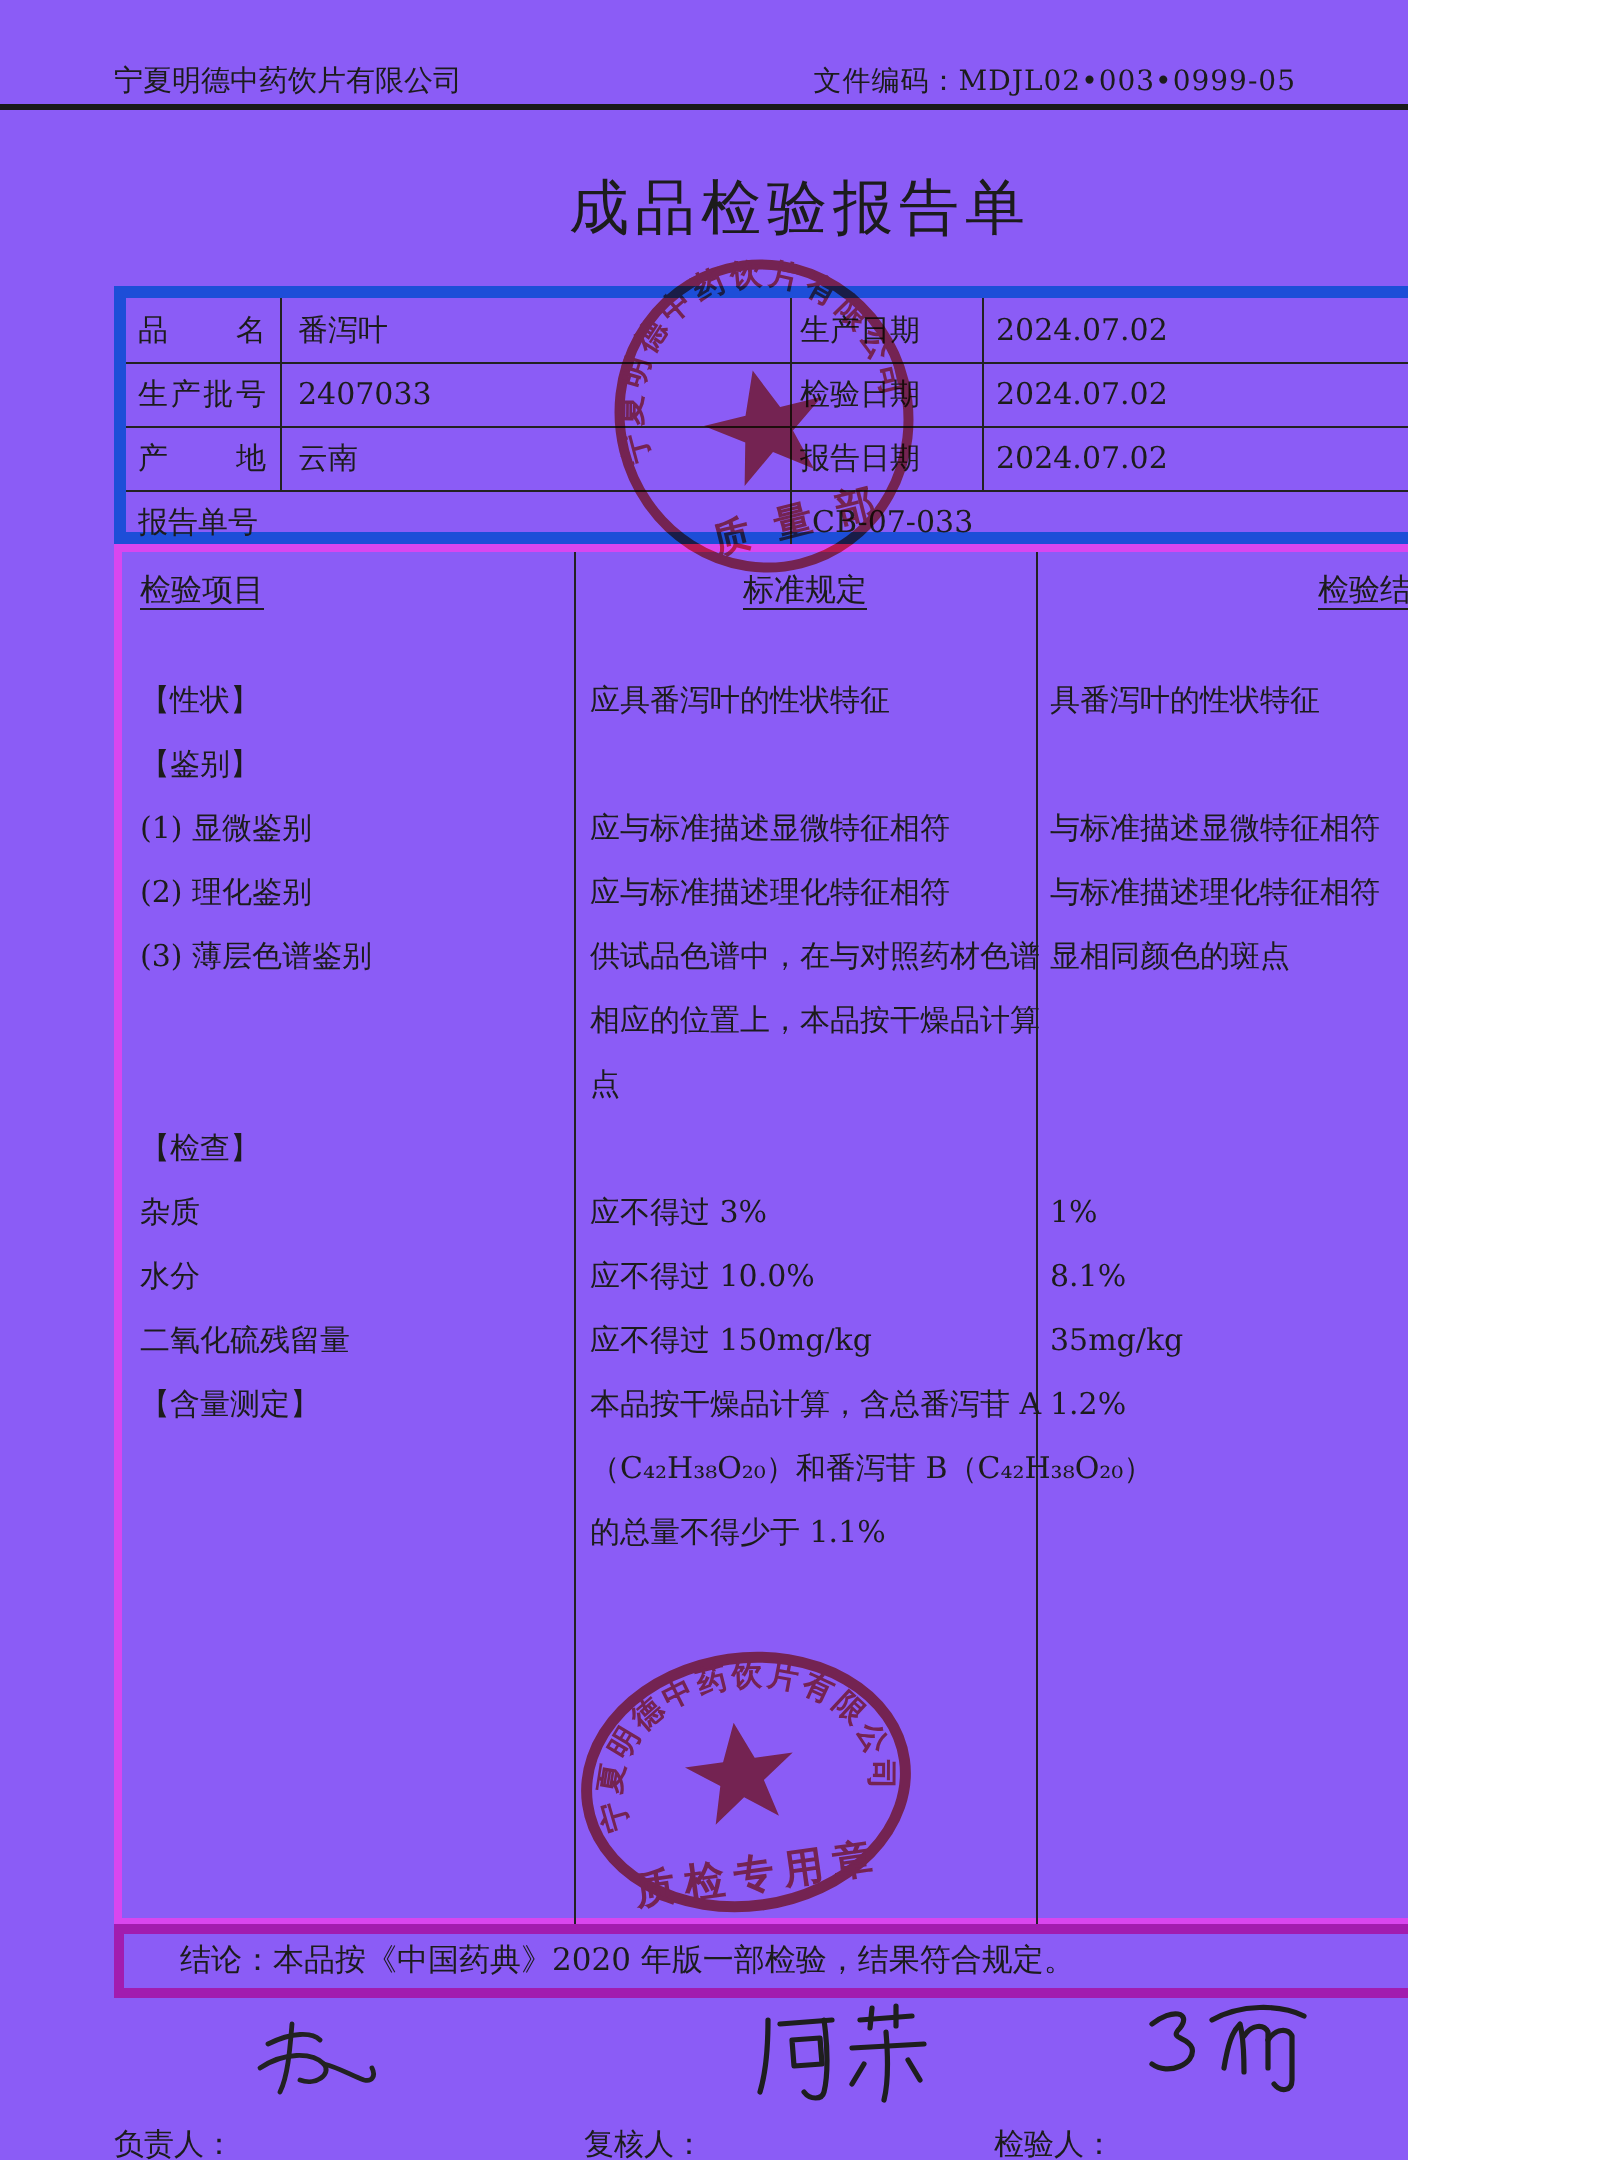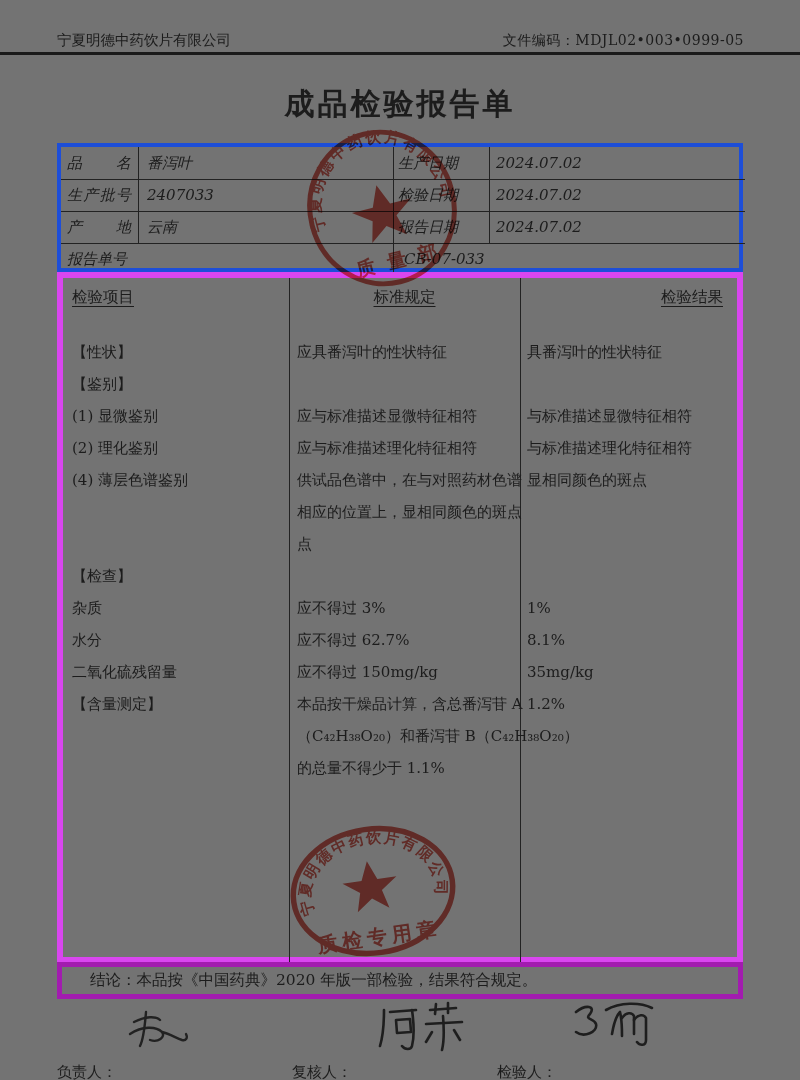--- a/index.html
+++ b/index.html
@@ -1,33 +1,33 @@
 <!DOCTYPE html>
 <html><head>
 <meta charset="utf-8">
 <style>
   html,body{margin:0;padding:0;background:#ffffff;}
   .page{
-    position:relative; width:800px; height:1080px; background:#737373;
+    position:relative; width:704px; height:1080px; background:#8b5cf6;
     font-family:"DejaVu Serif","Liberation Serif",serif;
     color:#1c1c1c; overflow:hidden;
   }
   .abs{position:absolute;}
   
   .hdr-left{left:57px; top:31px; font-size:14.5px;}
   .hdr-right{right:56px; top:32px; font-size:14px; letter-spacing:.5px;}
   .hdr-rule{left:0; top:52px; width:800px; height:3px; background:#1a1a1a;}
-  .title{left:0; top:84px; width:800px; text-align:center; font-size:30px; font-weight:bold; letter-spacing:3px;}
-  
-  .info-table{left:57px; top:143px; width:686px; height:129px; border:4px solid #1d4ed8; box-sizing:border-box;font-style:italic;}
+  .title{left:0; top:84px; width:800px; text-align:center; font-size:30px; font-weight:normal; letter-spacing:3px;}
+  
+  .info-table{left:57px; top:143px; width:686px; height:129px; border:6px solid #1d4ed8; box-sizing:border-box;}
   .line{position:absolute; background:#222;}
   .cell{position:absolute; height:32px; line-height:32px; font-size:15px; white-space:nowrap; overflow:visible;}
   .jlabel{text-align:justify; text-align-last:justify;}
   
-  .main-table{left:57px; top:272px; width:686px; height:691px; border:6px solid #d946ef; box-sizing:border-box;}
+  .main-table{left:57px; top:272px; width:686px; height:691px; border:4px solid #d946ef; box-sizing:border-box;}
   .mhead{position:absolute; top:9px; font-size:15.5px; text-decoration:underline; text-underline-offset:4px; white-space:nowrap;}
   .mcol{position:absolute; top:26px; font-size:15px;}
   .mcol .tline{height:32px; line-height:32px; white-space:nowrap;}
   
   .conclusion{left:57px; top:962px; width:686px; height:37px; border:5px solid #a21caf; box-sizing:border-box;
     display:flex; align-items:center; padding-left:28px; font-size:15.5px;}
   
   .sig-label{font-size:15px; top:1031px;margin-top:32px;}
   .sig-svg{position:absolute;}
   
@@ -79,43 +79,43 @@
     <div class="mhead" style="left:9px;">检验项目</div>
     <div class="mhead" style="left:226px; width:231px; text-align:center;">标准规定</div>
     <div class="mhead" style="left:431px; width:229px; text-align:right;">检验结果</div>
 
     <div class="mcol" style="left:9px;   width:212px;">
         <div class="tline">&nbsp;</div>
         <div class="tline">【性状】</div>
         <div class="tline">【鉴别】</div>
         <div class="tline">(1) 显微鉴别</div>
         <div class="tline">(2) 理化鉴别</div>
-        <div class="tline">(4) 薄层色谱鉴别</div>
+        <div class="tline">(3) 薄层色谱鉴别</div>
         <div class="tline">&nbsp;</div>
         <div class="tline">&nbsp;</div>
         <div class="tline">【检查】</div>
         <div class="tline">杂质</div>
         <div class="tline">水分</div>
         <div class="tline">二氧化硫残留量</div>
         <div class="tline">【含量测定】</div>
         <div class="tline">&nbsp;</div>
         <div class="tline">&nbsp;</div>
       </div>
     <div class="mcol" style="left:234px; width:220px;">
         <div class="tline">&nbsp;</div>
         <div class="tline">应具番泻叶的性状特征</div>
         <div class="tline">&nbsp;</div>
         <div class="tline">应与标准描述显微特征相符</div>
         <div class="tline">应与标准描述理化特征相符</div>
         <div class="tline">供试品色谱中，在与对照药材色谱</div>
-        <div class="tline">相应的位置上，显相同颜色的斑点</div>
+        <div class="tline">相应的位置上，本品按干燥品计算</div>
         <div class="tline">点</div>
         <div class="tline">&nbsp;</div>
         <div class="tline">应不得过 3%</div>
-        <div class="tline">应不得过 62.7%</div>
+        <div class="tline">应不得过 10.0%</div>
         <div class="tline">应不得过 150mg/kg</div>
         <div class="tline">本品按干燥品计算，含总番泻苷 A</div>
         <div class="tline">（C₄₂H₃₈O₂₀）和番泻苷 B（C₄₂H₃₈O₂₀）</div>
         <div class="tline">的总量不得少于 1.1%</div>
       </div>
     <div class="mcol" style="left:464px; width:218px;">
         <div class="tline">&nbsp;</div>
         <div class="tline">具番泻叶的性状特征</div>
         <div class="tline">&nbsp;</div>
         <div class="tline">与标准描述显微特征相符</div>

